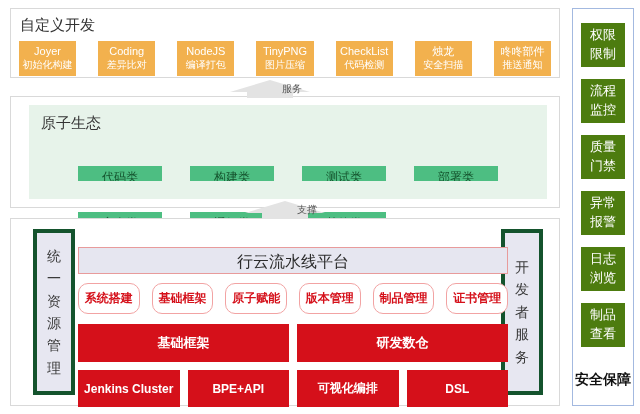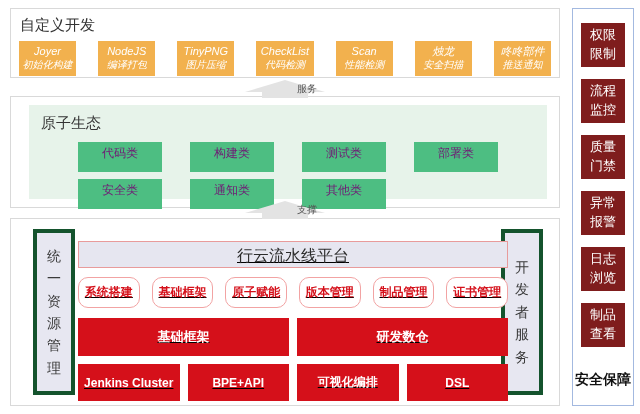--- a/index.html
+++ b/index.html
@@ -6,61 +6,61 @@
   body{
     width:640px;height:414px;position:relative;background:#ffffff;
     font-family:"Liberation Sans","DejaVu Sans",sans-serif;
     -webkit-font-smoothing:antialiased;overflow:hidden;
   }
   .panel{position:absolute;background:#fff;border:1px solid #d9d9d9;box-sizing:border-box;}
 
   
   #top-section{left:10px;top:8px;width:550px;height:70px;}
   .section-title{font-size:15px;font-weight:500;color:#333;margin:7px 0 0 9px;}
-  .tool-row{display:flex;gap:22px;margin:6px 8px 0 8px;font-style:italic;}
+  .tool-row{display:flex;gap:22px;margin:6px 8px 0 8px;}
   .tool{
     flex:1;background:#f2b14e;color:#fff;text-align:center;
     padding:3px 0 4px 0;min-width:0;overflow:hidden;
   }
   .tool-name{font-size:11px;font-weight:500;line-height:1.3;white-space:nowrap;}
   .tool-desc{font-size:10px;font-weight:500;line-height:1.35;white-space:nowrap;}
 
   
   .up-arrow{position:absolute;width:80px;z-index:5;}
-  #arrow-service{left:245px;top:80px;text-align:right;}
+  #arrow-service{left:230px;top:80px;text-align:right;}
   #arrow-support{left:245px;top:201px;}
   .arrow-head{width:0;height:0;border-left:40px solid transparent;border-right:40px solid transparent;border-bottom:12px solid #e3e3e3;}
   .arrow-stem{width:46px;height:6px;background:#e3e3e3;margin:0 auto;}
   .arrow-label{position:absolute;left:52px;top:2px;font-size:10px;color:#555;white-space:nowrap;}
 
   
   #middle-section{left:10px;top:96px;width:550px;height:112px;}
   .green-panel{position:absolute;left:18px;right:12px;top:8px;bottom:8px;background:#e7f3ea;}
   .green-panel .section-title{margin:9px 0 0 12px;}
   .cat-grid{
     display:grid;grid-template-columns:repeat(4,84px);gap:7px 28px;
     justify-content:center;margin-top:9px;
   }
   .cat{
-    background:#4dbe82;color:#701a75;font-size:12px;height:30px;line-height:22px;
-    text-align:center;white-space:nowrap;overflow:hidden;
+    background:#4dbe82;color:#14532d;font-size:12px;height:15px;line-height:22px;
+    text-align:center;white-space:nowrap;overflow:hidden;margin-top:24px;
   }
 
   
   #bottom-section{left:10px;top:218px;width:550px;height:188px;}
   .vbar{
     position:absolute;top:10px;bottom:10px;width:32px;box-sizing:border-box;
     background:#e7e7f1;border:4px solid #14532d;
     display:flex;align-items:center;justify-content:center;
     font-size:14px;color:#3a3a3a;line-height:1.6;text-align:center;
     word-break:break-all;padding:0 17px;
   }
   #left-vbar{left:22px;}
   #right-vbar{right:16px;width:30px;}
-  .platform-center{position:absolute;left:67px;width:430px;top:22px;text-decoration:underline;}
+  .platform-center{position:absolute;left:67px;width:430px;top:28px;}
   .platform-title{
     height:27px;line-height:27px;background:#e6e6f0;border:1px solid #e89b9b;
     box-sizing:border-box;text-align:center;font-size:16px;font-weight:500;color:#2b2b2b;
   }
   .cap-row{display:flex;gap:12px;margin-top:9px;}
   .cap{
     flex:1;height:31px;box-sizing:border-box;border:1px solid #f2a3a3;border-radius:10px;
     color:#d5101a;font-size:12px;font-weight:600;display:flex;align-items:center;
     justify-content:center;background:#fff;white-space:nowrap;min-width:0;
   }
@@ -73,54 +73,54 @@
   .red-row.first .redbox{height:38px;font-size:13px;}
   .red-row.second .redbox{height:37px;}
 
   
   #sidebar{
     left:572px;top:8px;width:62px;height:398px;border-color:#a3b9e0;
     display:flex;flex-direction:column;align-items:center;padding-top:14px;
   }
   .side-box{
     width:44px;height:44px;box-sizing:border-box;padding:0 6px;margin-bottom:12px;
-    background:#7f1d1d;color:#fff;font-size:13px;line-height:1.45;
+    background:#4d7c0f;color:#fff;font-size:13px;line-height:1.45;
     display:flex;align-items:center;justify-content:center;text-align:center;
     word-break:break-all;flex:none;
   }
   .side-footer{
     margin-top:auto;margin-bottom:16px;font-size:14px;font-weight:600;color:#111;
     white-space:nowrap;
   }
 </style>
 </head>
 <body>
 
 <div class="panel" id="top-section">
   <div class="section-title">自定义开发</div>
   <div class="tool-row">
     <div class="tool">
       <div class="tool-name">Joyer</div>
       <div class="tool-desc">初始化构建</div>
     </div>
     <div class="tool">
+      <div class="tool-name">Coding</div>
+      <div class="tool-desc">差异比对</div>
+    </div>
+    <div class="tool">
       <div class="tool-name">NodeJS</div>
       <div class="tool-desc">编译打包</div>
     </div>
     <div class="tool">
       <div class="tool-name">TinyPNG</div>
       <div class="tool-desc">图片压缩</div>
     </div>
     <div class="tool">
       <div class="tool-name">CheckList</div>
       <div class="tool-desc">代码检测</div>
-    </div>
-    <div class="tool">
-      <div class="tool-name">Scan</div>
-      <div class="tool-desc">性能检测</div>
     </div>
     <div class="tool">
       <div class="tool-name">烛龙</div>
       <div class="tool-desc">安全扫描</div>
     </div>
     <div class="tool">
       <div class="tool-name">咚咚部件</div>
       <div class="tool-desc">推送通知</div>
     </div>
   </div>

